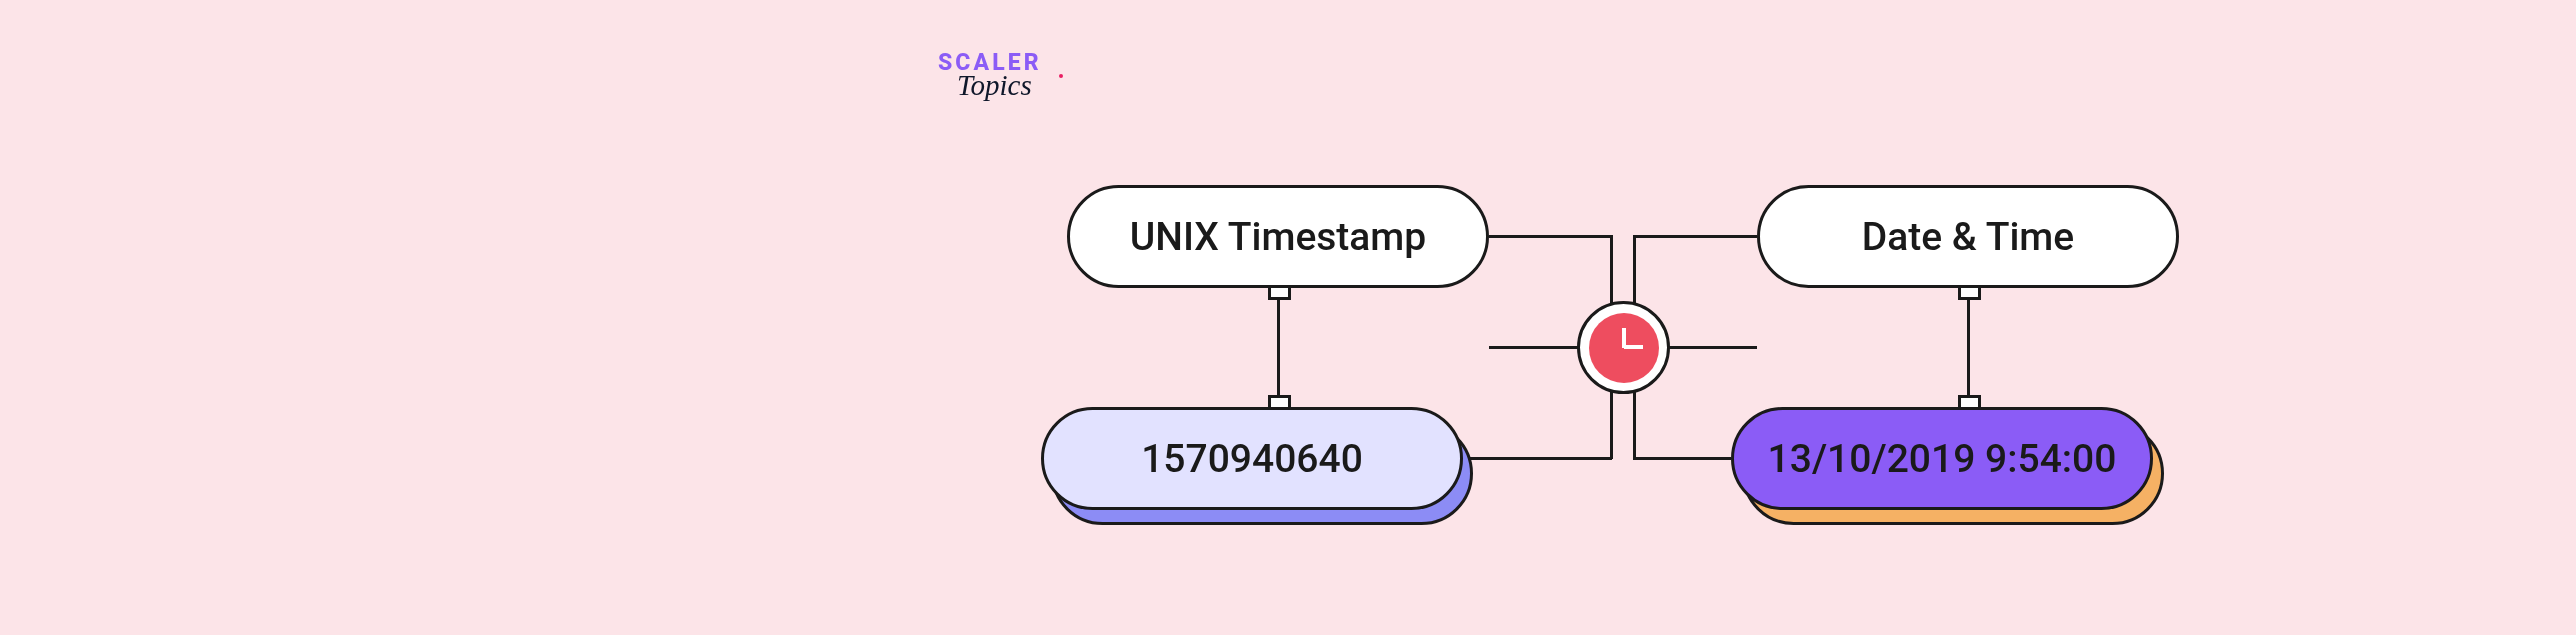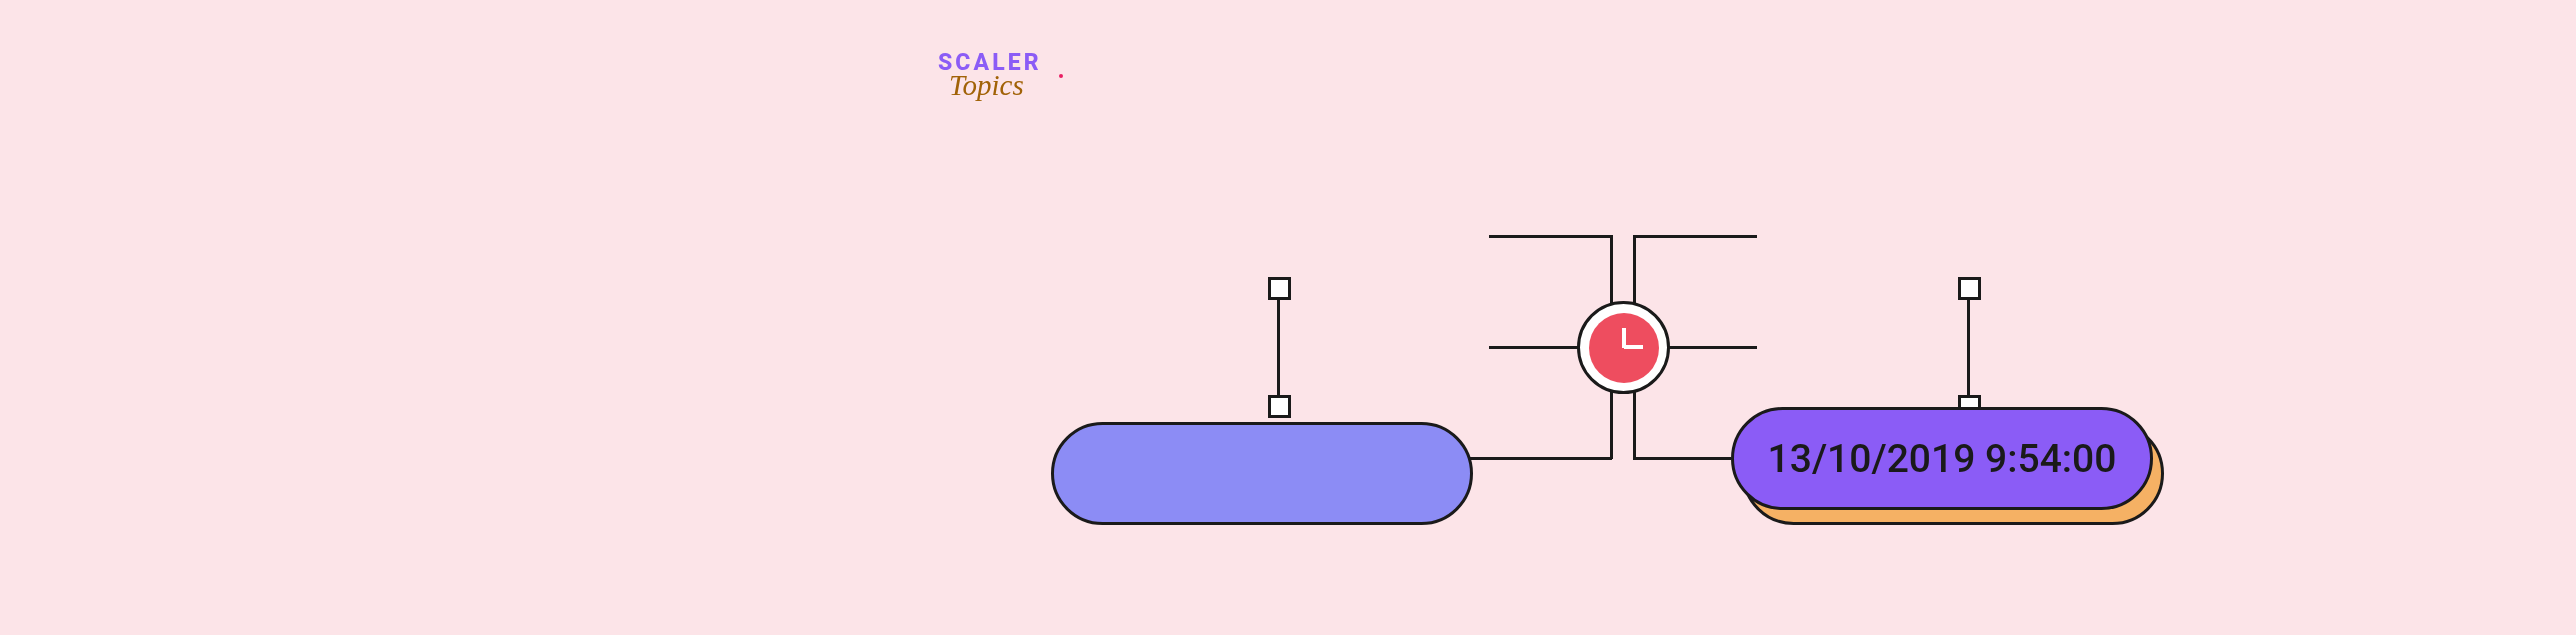--- a/index.html
+++ b/index.html
@@ -17,24 +17,24 @@
   }
   .logo-scaler {
     font-weight: 800;
     font-size: 23px;
     letter-spacing: 3.1px;
     color: #8b5cf6;
   }
   .logo-topics {
     font-family: "Brush Script MT", cursive;
     font-size: 29px;
-    color: #a16207;
+    color: #0f172a;
     font-style: italic;
     margin-top: -7.2px;
-    margin-left: 11px;
+    margin-left: 19px;
   }
   .logo-dot {
     position: absolute;
     top: 25px;
     left: 121px;
     width: 4.1px;
     height: 4.1px;
     background: #e91e63;
     border-radius: 50%;
   }
@@ -176,22 +176,31 @@
   <div class="line line-left-h"></div>
 
   <div class="line line-top-right"></div>
   <div class="line line-bot-right"></div>
   <div class="line line-right-drop"></div>
   <div class="line line-right-h"></div>
 
   <div class="pill-shadow node-unix-value-shadow"></div>
   <div class="pill-shadow node-date-value-shadow"></div>
 
-
-
+  <div class="pill node-unix-label">
+    <span>UNIX Timestamp</span>
+  </div>
+
+  <div class="pill node-unix-value">
+    <span>1570940640</span>
+  </div>
+
+  <div class="pill node-date-label">
+    <span>Date &amp; Time</span>
+  </div>
 
   <div class="pill node-date-value">
     <span>13/10/2019 9:54:00</span>
   </div>
 
   <div class="clock">
     <div class="clock-inner">
       <div class="clock-hand hand-h"></div>
       <div class="clock-hand hand-m"></div>
     </div>

